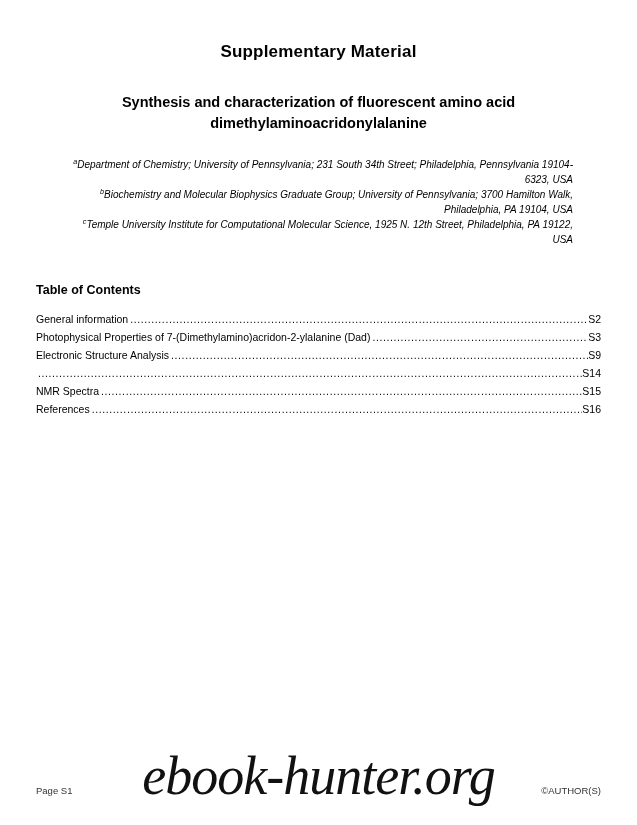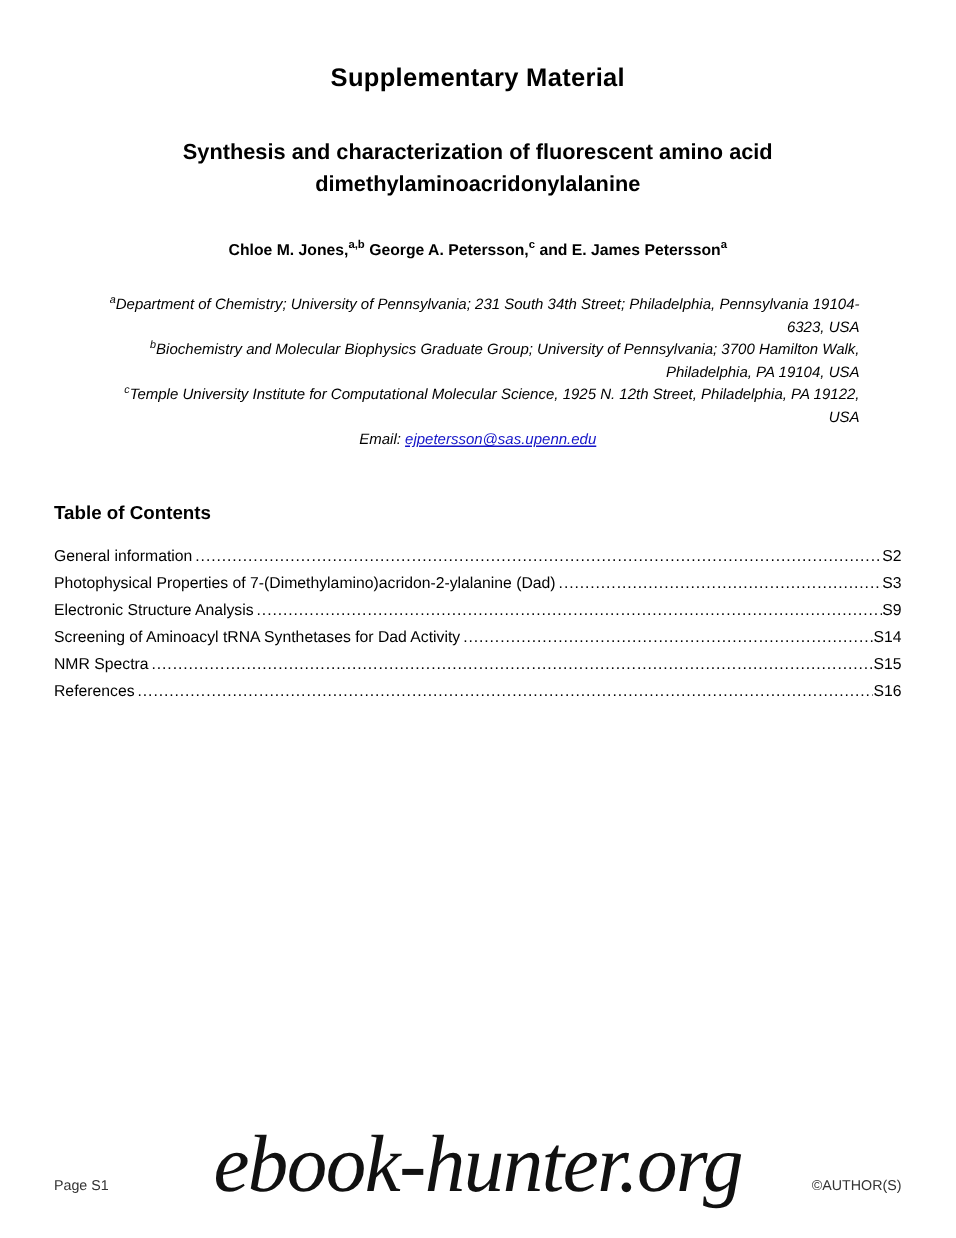--- a/index.html
+++ b/index.html
@@ -154,33 +154,27 @@
 <div class="page">
 
 
   <div class="supp-title">Supplementary Material</div>
 
   <div class="doc-title">
     <span>Synthesis and characterization of fluorescent amino acid</span><br>
     <span>dimethylaminoacridonylalanine</span>
   </div>
 
-  <div class="authors">
-    <span>Chloe M. Jones,</span><sup>a,b</sup><span> George A. Petersson,</span><sup>c</sup><span> and E. James Petersson</span><sup>a</sup>
-  </div>
 
   <div class="affiliations">
     <span class="affil-line"><sup>a</sup><span>Department of Chemistry; University of Pennsylvania; 231 South 34th Street; Philadelphia, Pennsylvania 19104-6323, USA</span></span>
     <span class="affil-line"><sup>b</sup><span>Biochemistry and Molecular Biophysics Graduate Group; University of Pennsylvania; 3700 Hamilton Walk, Philadelphia, PA 19104, USA</span></span>
     <span class="affil-line"><sup>c</sup><span>Temple University Institute for Computational Molecular Science, 1925 N. 12th Street, Philadelphia, PA 19122, USA</span></span>
   </div>
 
-  <div class="email-line">
-    <span>Email: </span><a class="email-link" href="#">ejpetersson@sas.upenn.edu</a>
-  </div>
 
   <div class="toc-heading">Table of Contents</div>
 
   <div class="toc-list">
 
     <div class="toc-row">
       <span class="toc-label">General information</span>
       <span class="toc-dots">......................................................................................................................................................................................</span>
       <span class="toc-page">S2</span>
     </div>
@@ -191,21 +185,20 @@
       <span class="toc-page">S3</span>
     </div>
 
     <div class="toc-row">
       <span class="toc-label">Electronic Structure Analysis</span>
       <span class="toc-dots">......................................................................................................................................................................................</span>
       <span class="toc-page">S9</span>
     </div>
 
     <div class="toc-row">
-      <span class="toc-label">Screening of Aminoacyl tRNA Synthetases for Dad Activity</span>
       <span class="toc-dots">......................................................................................................................................................................................</span>
       <span class="toc-page">S14</span>
     </div>
 
     <div class="toc-row">
       <span class="toc-label">NMR Spectra </span>
       <span class="toc-dots">......................................................................................................................................................................................</span>
       <span class="toc-page">S15</span>
     </div>
 

